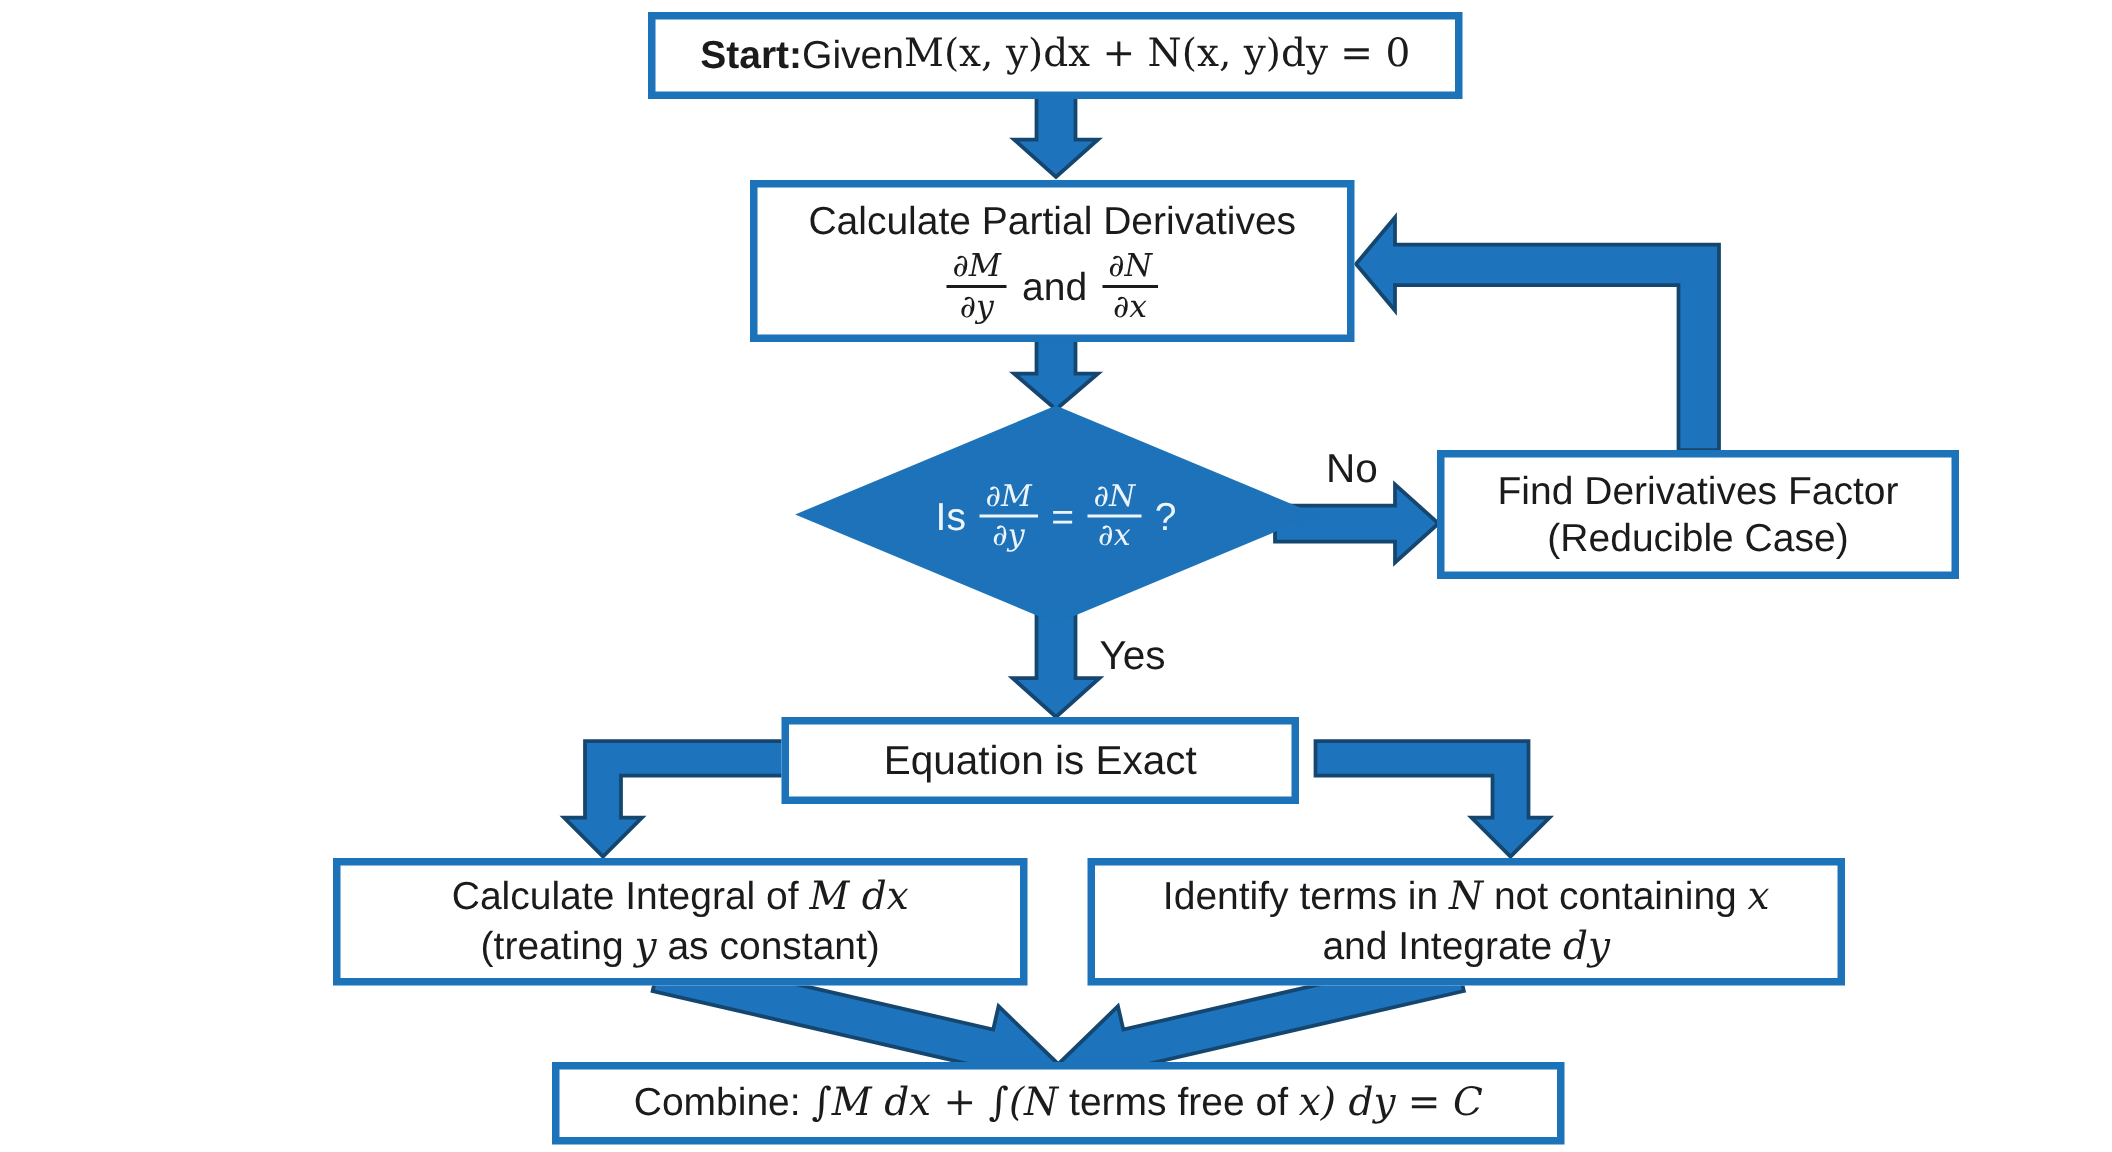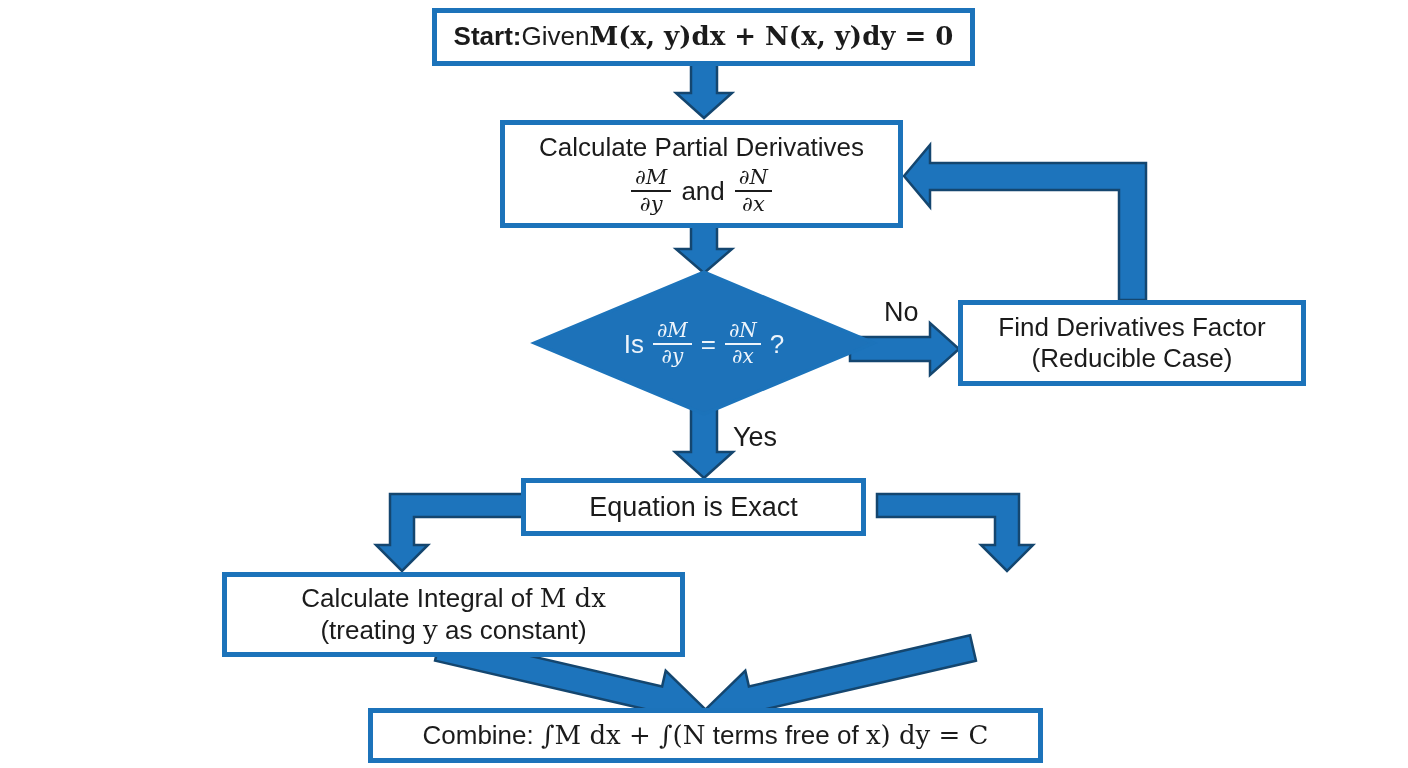--- a/index.html
+++ b/index.html
@@ -18,22 +18,22 @@
   .layer{position:absolute;left:0;top:0;z-index:1;}
   .arrow{fill:var(--arrow-fill);stroke:var(--arrow-stroke);stroke-width:2.5;stroke-linejoin:miter;}
   .diamond-shape{fill:var(--diamond-fill);stroke:var(--node-border);stroke-width:3;}
   .node{
     position:absolute;box-sizing:border-box;background:#fff;
     border:5px solid var(--node-border);
     display:flex;flex-direction:column;align-items:center;justify-content:center;
     text-align:center;line-height:1.2;z-index:2;
   } .fs27{font-size:27px;} .fs26{font-size:26px;}
   .bold{font-weight:bold;}
-  .math{font-family:"DejaVu Serif",serif;}
-  .mathu{font-family:"DejaVu Serif",serif;font-weight:bold;}
+  .math{font-family:"DejaVu Serif",serif;font-style:italic;}
+  .mathu{font-family:"DejaVu Serif",serif;}
   .row{display:flex;align-items:center;justify-content:center;}
   .frac{
     display:inline-flex;flex-direction:column;align-items:center;vertical-align:middle;
     font-family:"DejaVu Serif",serif;font-style:italic;line-height:1.08;
   }
   .frac .num{display:block;border-bottom:2px solid var(--text);padding:0 4px 1px;}
   .frac .den{display:block;padding-top:1px;}
   .partials-fracs{gap:10px;font-size:21px;margin-top:3px;}
   .diamond-label{
     position:absolute;left:574px;top:296px;width:260px;height:96px;z-index:2;
@@ -123,20 +123,28 @@
 
   <div class="node fs26" style="left:222px;top:572px;width:463px;height:85px;">
     <div>
       <span>Calculate Integral of </span><span class="math">M dx</span>
     </div>
     <div>
       <span>(treating </span><span class="math">y</span><span> as constant)</span>
     </div>
   </div>
 
+  <div class="node fs26" style="left:725px;top:572px;width:505px;height:85px;">
+    <div>
+      <span>Identify terms in </span><span class="math">N</span><span> not containing </span><span class="math">x</span>
+    </div>
+    <div>
+      <span>and Integrate </span><span class="math">dy</span>
+    </div>
+  </div>
 
   <div class="node fs26" style="left:368px;top:708px;width:675px;height:55px;">
     <div>
       <span>Combine: </span><span class="math">∫M dx + ∫(N</span><span> terms free of </span><span class="math">x) dy = C</span>
     </div>
   </div>
 
 </div>
 
 </body></html>

